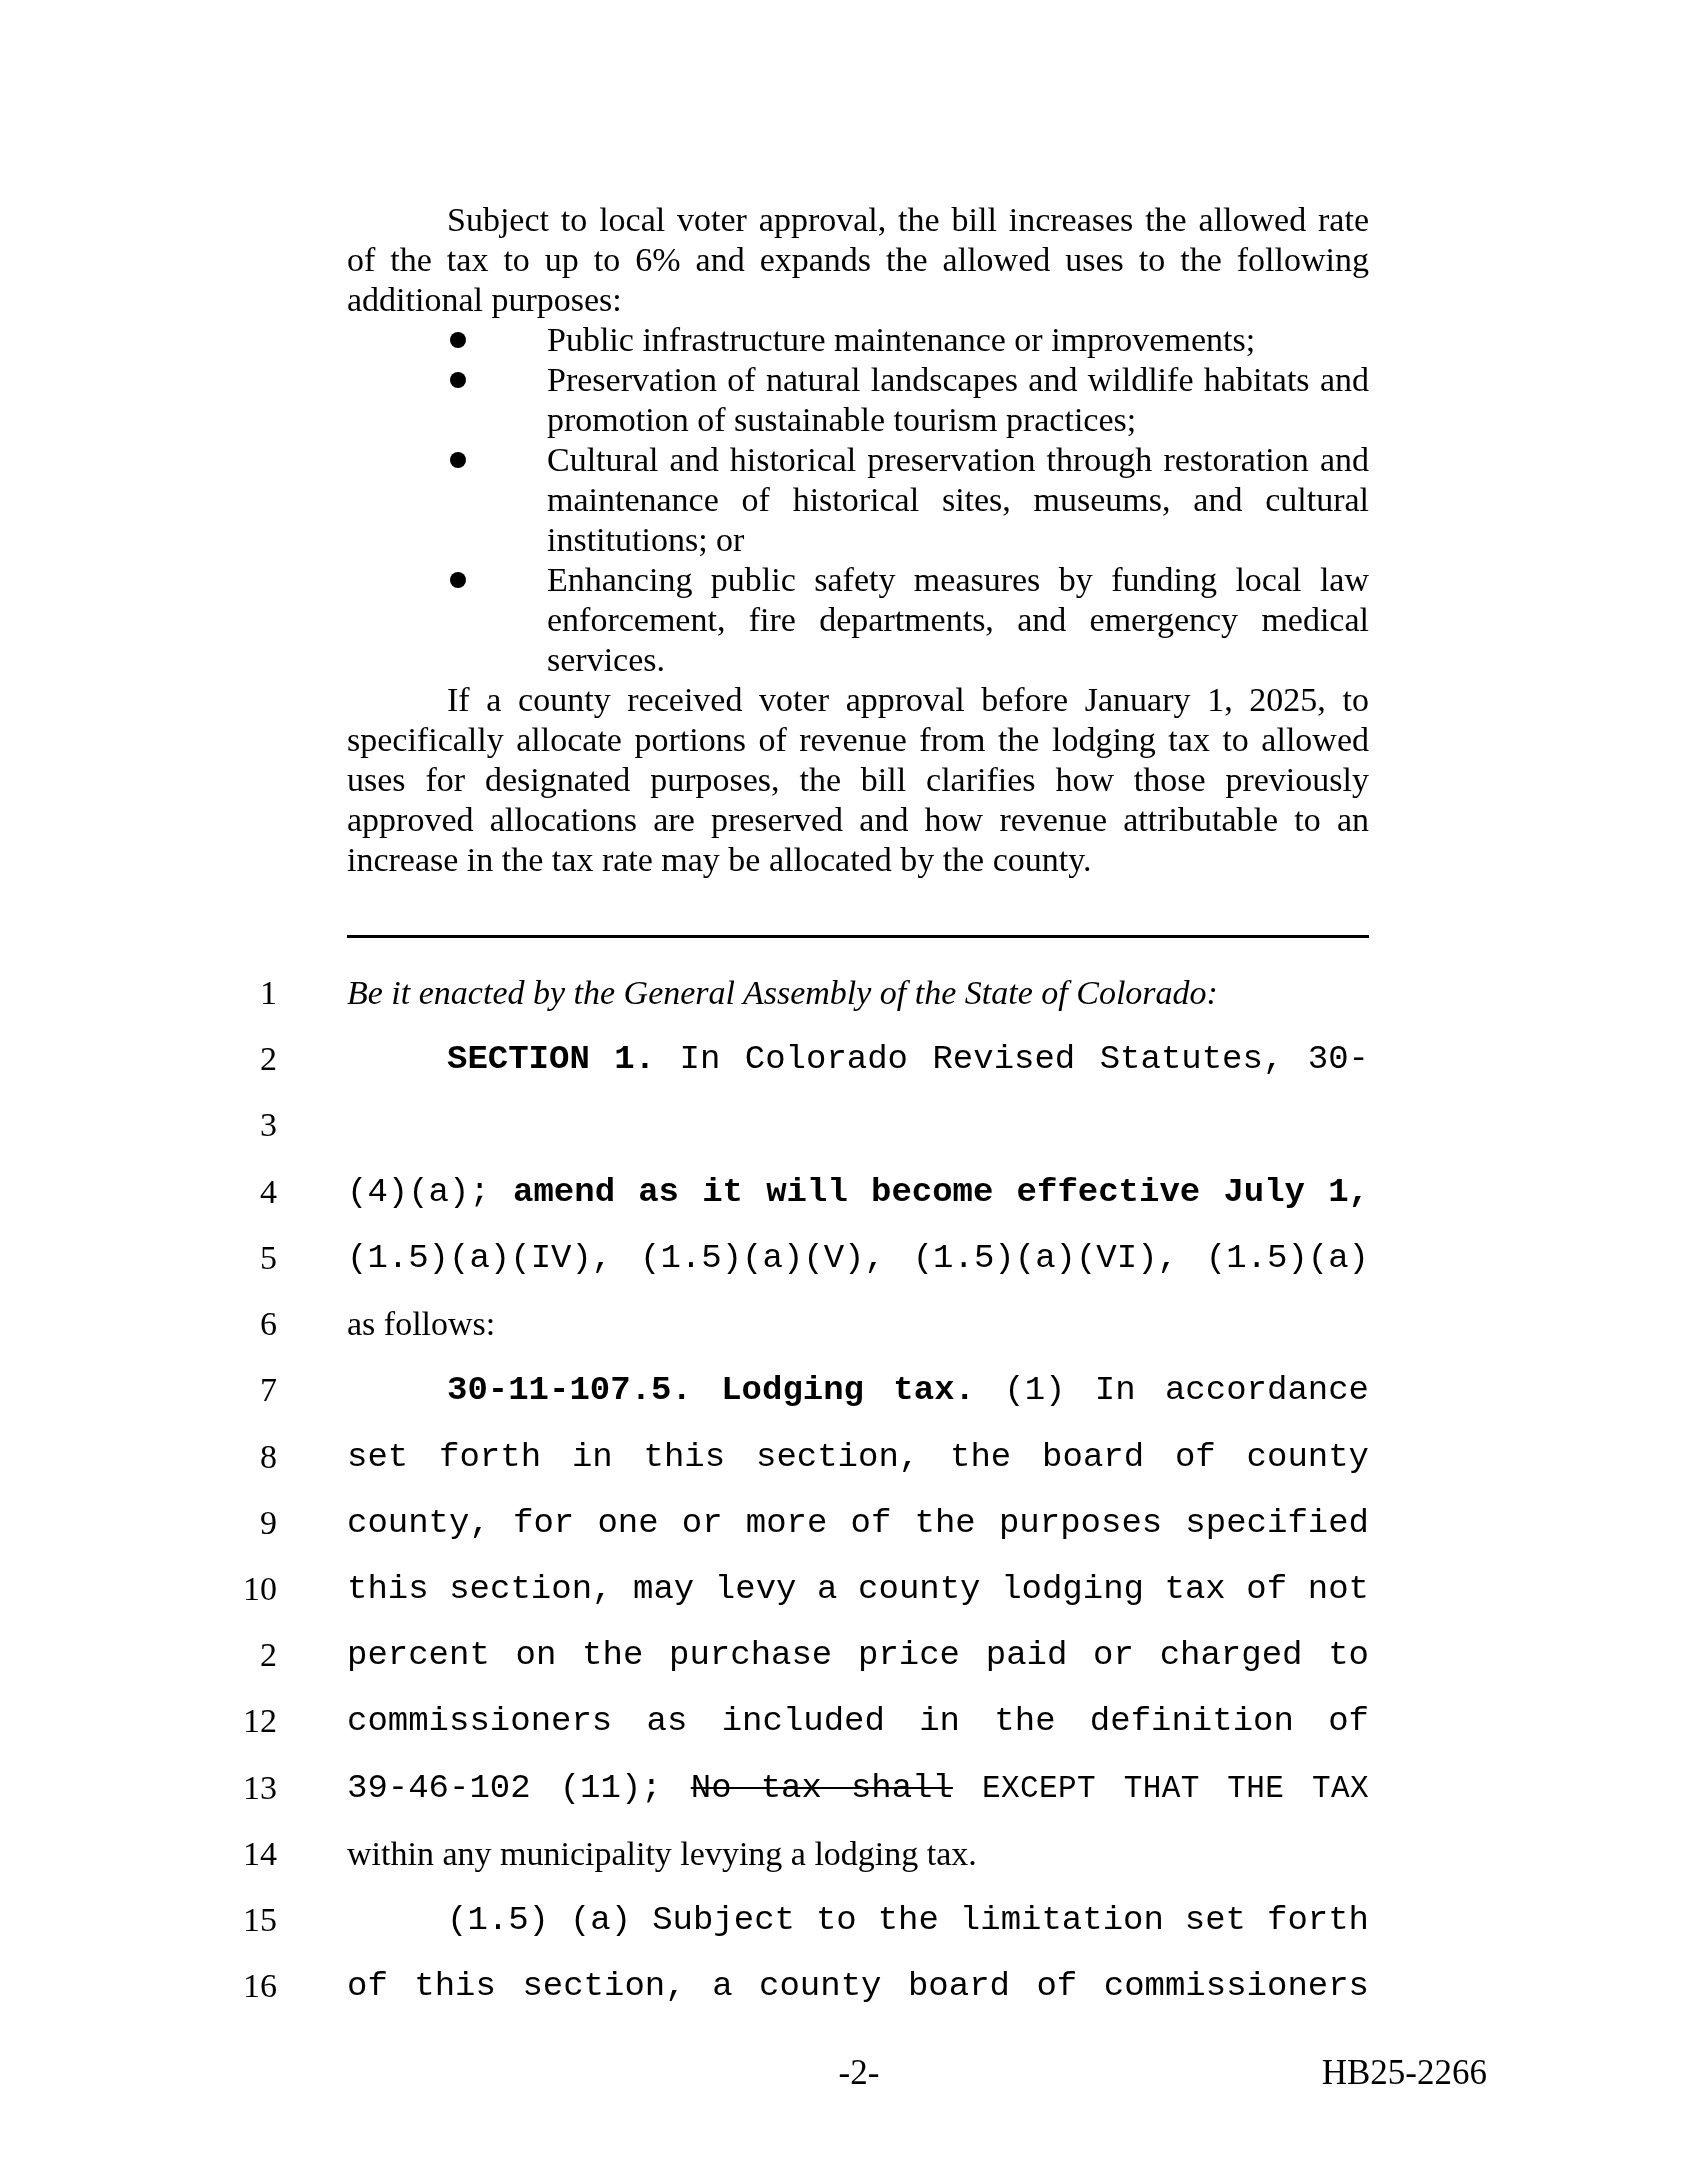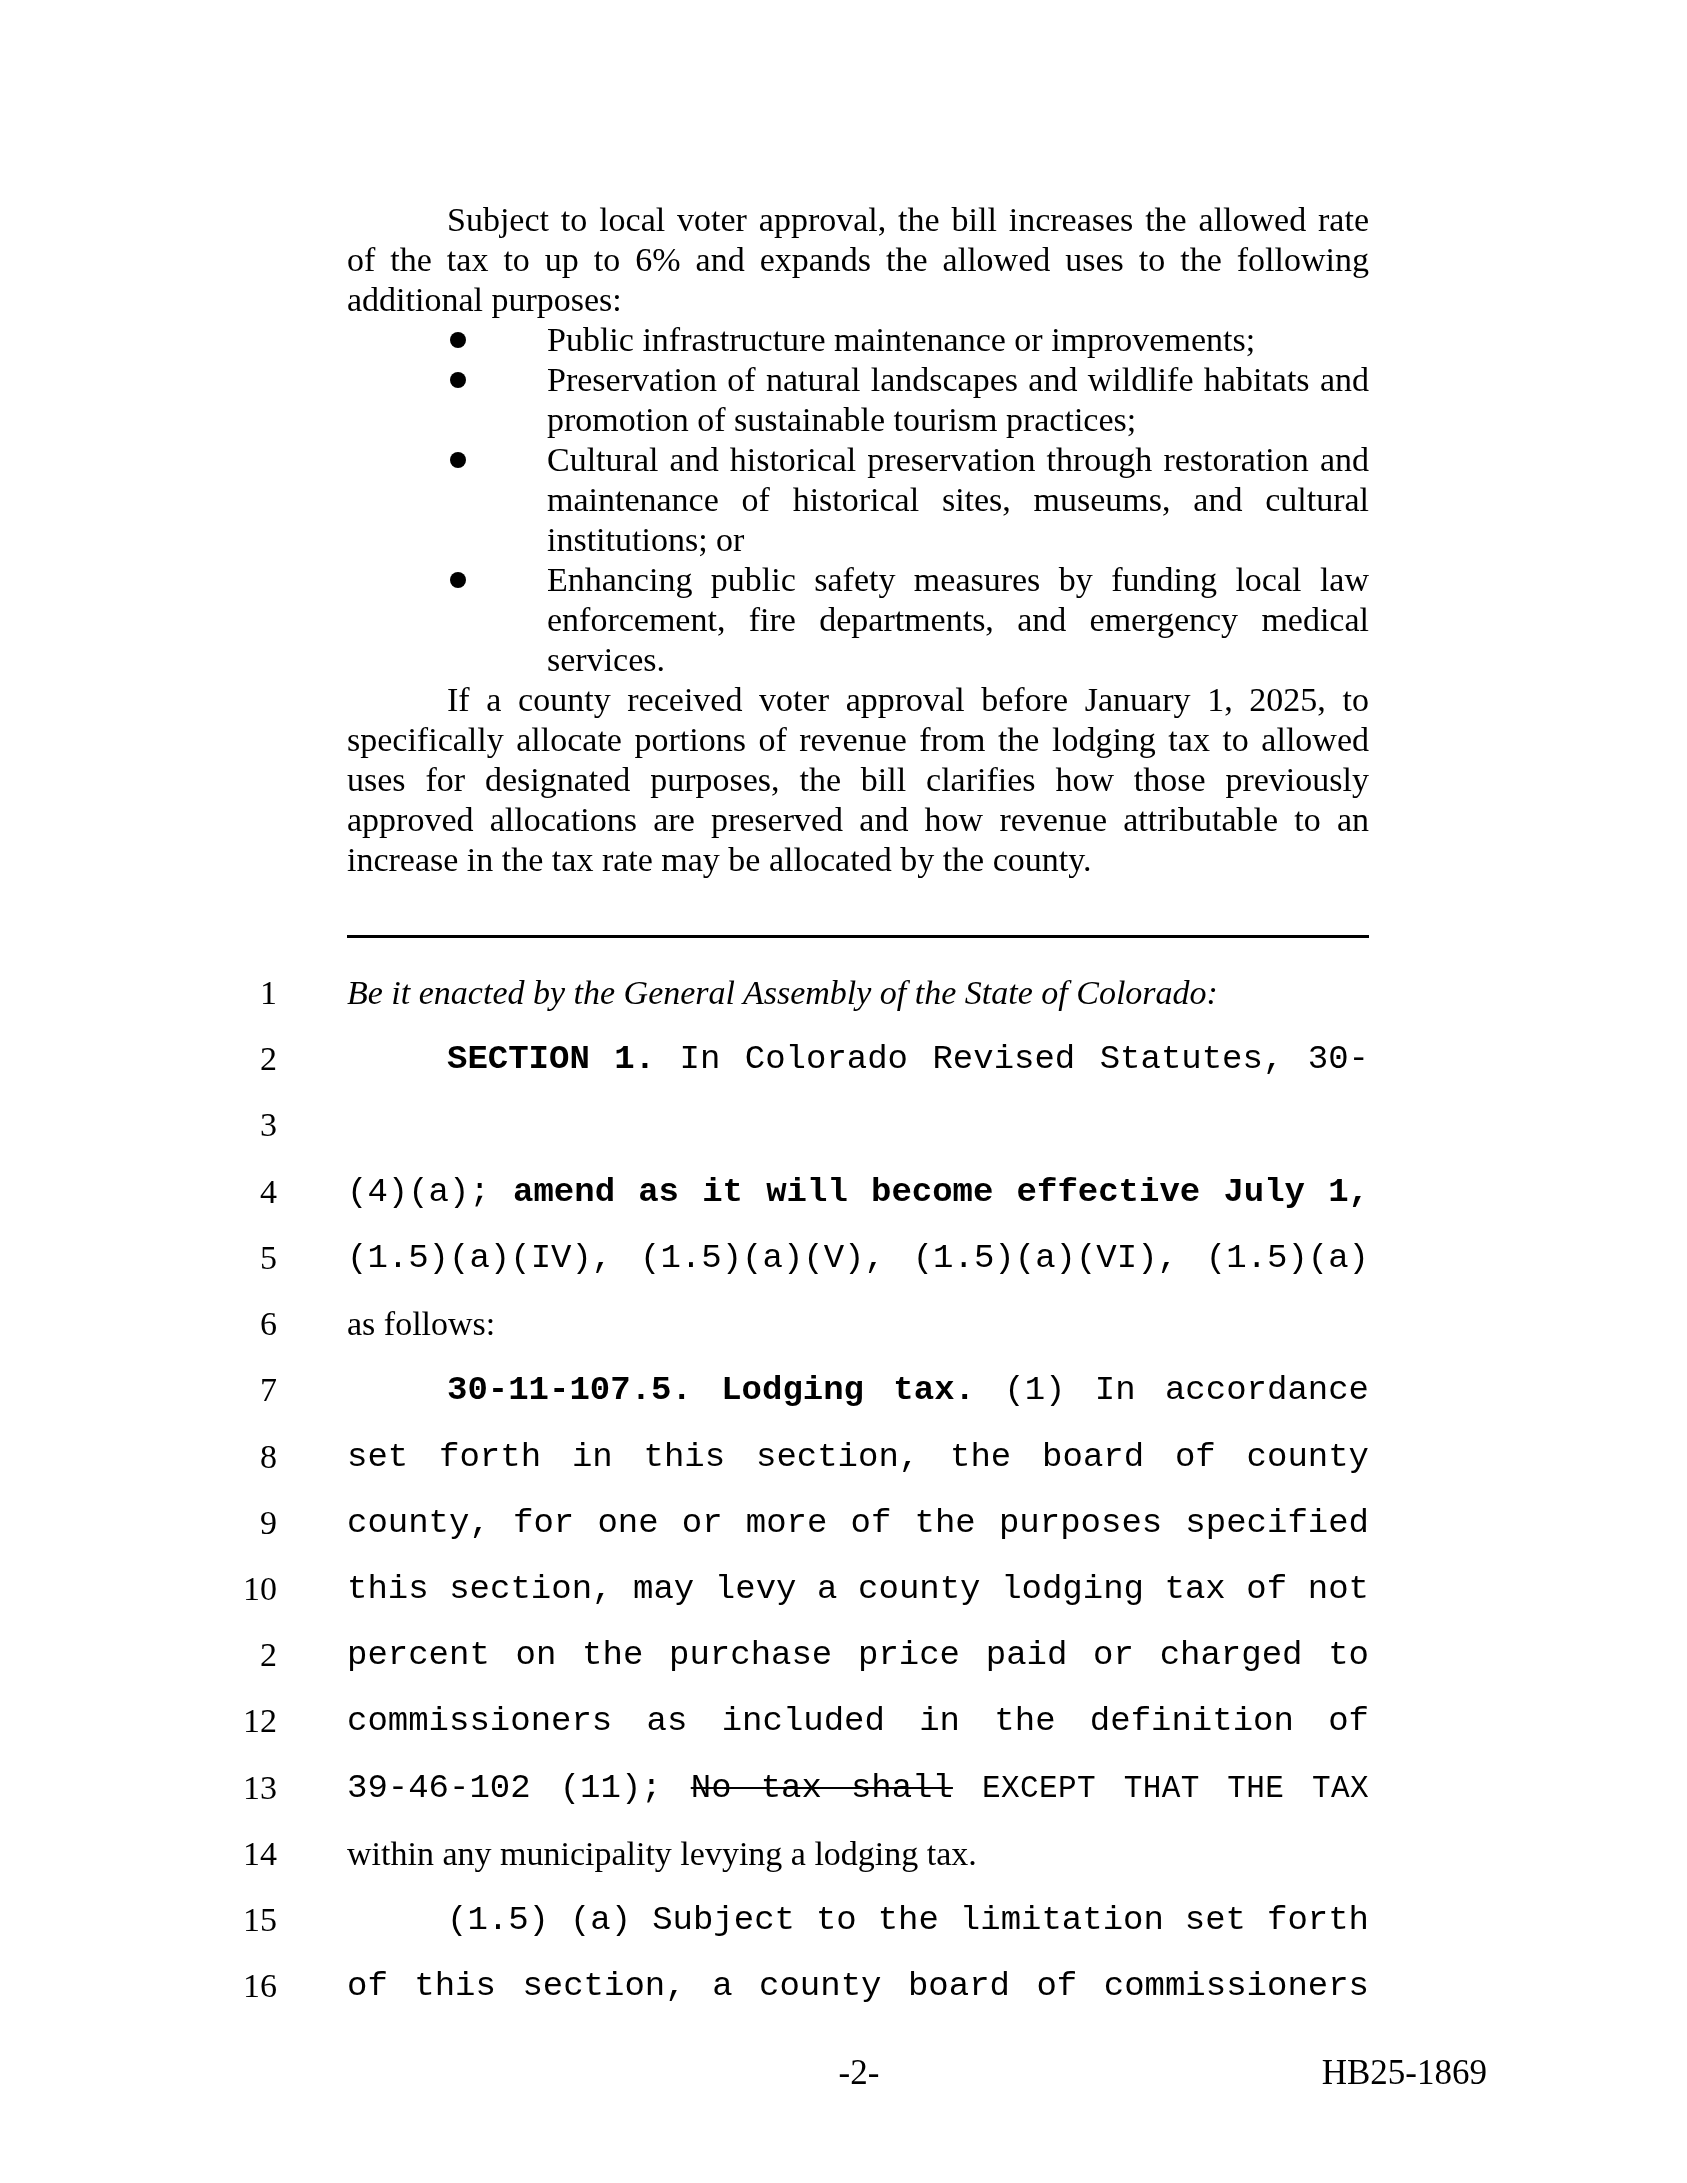--- a/index.html
+++ b/index.html
@@ -105,15 +105,15 @@
       <span class="ltext just ind"><span>(1.5) (a)  Subject to the limitation set forth in subsection (1.5)(b)</span></span>
     </div>
     <div class="bline" style="top: 1953px;">
       <span class="lnum">16</span>
       <span class="ltext just"><span>of this section, a county board of commissioners may levy the tax</span></span>
     </div>
   </div>
 
 <div class="footer">
   <span class="pg">-2-</span>
-  <span class="billno">HB25-1869</span>
+  <span class="billno">HB25-2266</span>
 </div>
 
 
 </body></html>

